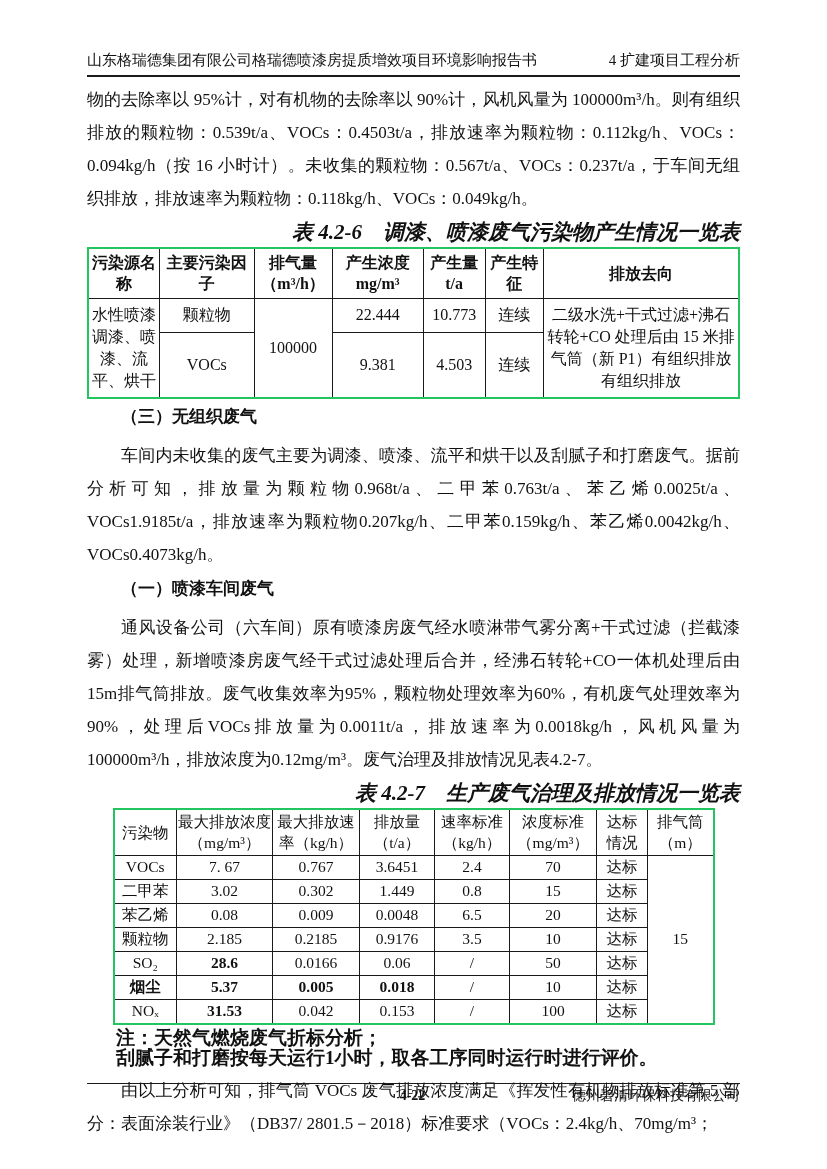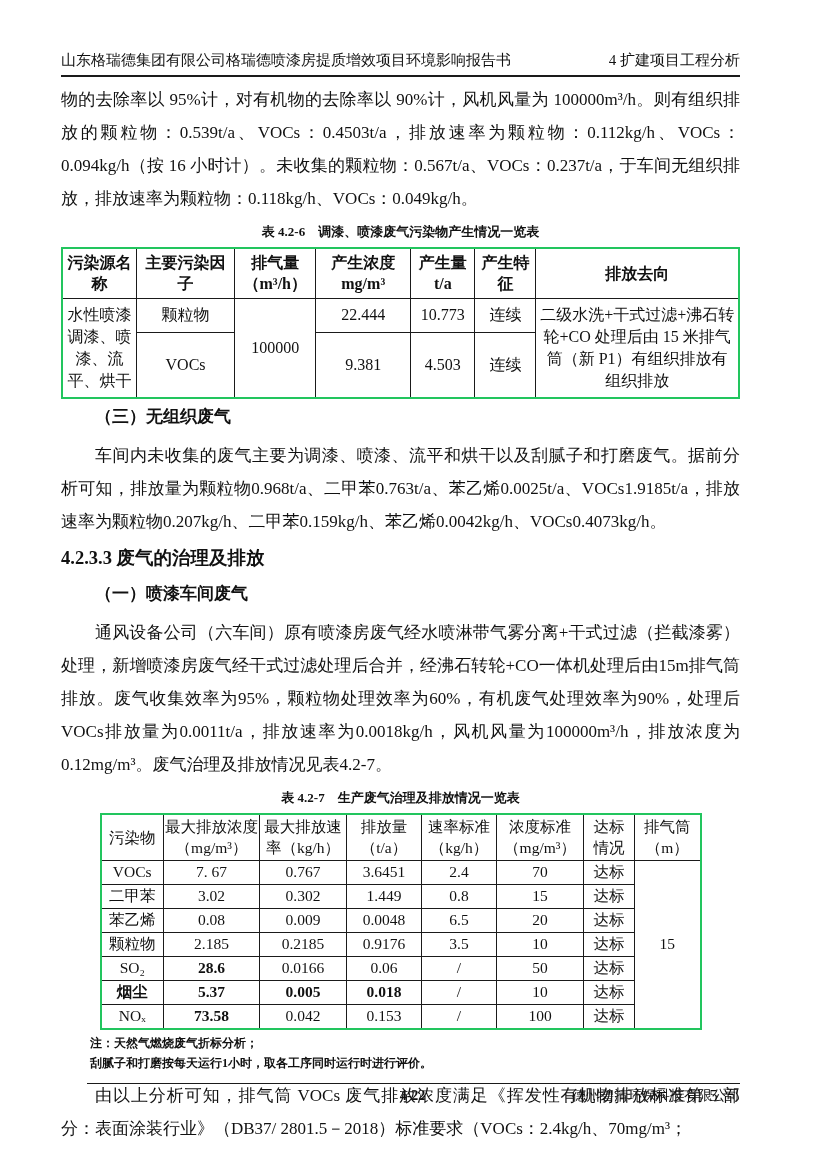--- a/index.html
+++ b/index.html
@@ -6,21 +6,21 @@
   html, body { background: #ffffff; }
   body {
     width: 827px; height: 1169px;
     font-family: "Liberation Serif", "DejaVu Serif", serif;
     color: #111;
     position: relative;
     overflow: hidden;
   }
   .page {
     width: 827px; height: 1169px;
-    padding: 50px 87px 0 61px;
+    padding: 50px 87px 0 87px;
     position: relative;
   }
   
   .doc-header {
     display: flex; justify-content: space-between; align-items: flex-end;
     font-size: 15px; line-height: 20px;
     border-bottom: 2.5px solid #1a1a1a;
     padding-bottom: 5px;
   }
   
@@ -32,22 +32,22 @@
   .para.indent { text-indent: 2em; }
   .h-sub {
     font-size: 17px; font-weight: bold; line-height: 32px;
     text-indent: 2em; margin-top: 2px;
   }
   .h-section {
     font-size: 18.5px; font-weight: bold; line-height: 36px;
     margin-top: 2px;
   }
   .tbl-caption {
-    text-align: center; font-weight: bold; font-size: 13px;
-    line-height: 24px; margin-top: 5px; margin-bottom: 3px;
+    text-align: right; font-weight: bold; font-size: 21px;
+    line-height: 24px; margin-top: 5px; margin-bottom: 3px; font-style: italic;
   }
   
   table {
     border-collapse: collapse;
     border: 2px solid #22c55e;
     table-layout: fixed;
   }
   td, th {
     border: 1px solid #1a1a1a;
     text-align: center; vertical-align: middle;
@@ -58,21 +58,21 @@
   .tbl1 th { font-weight: bold; font-size: 16px; line-height: 21px; height: 50px; padding: 2px; }
   .tbl1 td { font-size: 16px; line-height: 22px; padding: 2px 3px; }
   .tbl1 .row-a td { height: 34px; }
   .tbl1 .row-b td { height: 66px; }
   .tbl2 { width: 602px; margin: 0 auto; }
   .tbl2 th { font-size: 15.5px; line-height: 21px; height: 46px; padding: 1px; }
   .tbl2 td { font-size: 15.5px; height: 24px; padding: 1px 2px; }
   .b { font-weight: bold; }
   .notes {
     margin-left: 29px; margin-top: 3px;
-    font-size: 12px; font-weight: bold; line-height: 20px;
+    font-size: 19px; font-weight: bold; line-height: 20px;
   }
   
   .doc-footer {
     position: absolute;
     left: 87px; right: 87px; top: 1083px;
     border-top: 1.5px solid #1a1a1a;
     font-size: 14px; line-height: 20px;
     padding-top: 2px;
   }
   .doc-footer .page-num {
@@ -132,21 +132,20 @@
       <td>4.503</td>
       <td>连续</td>
     </tr>
   </tbody>
     </table>
 
   <div class="h-sub">（三）无组织废气</div>
 
   <p class="para indent">车间内未收集的废气主要为调漆、喷漆、流平和烘干以及刮腻子和打磨废气。据前分析可知，排放量为颗粒物0.968t/a、二甲苯0.763t/a、苯乙烯0.0025t/a、VOCs1.9185t/a，排放速率为颗粒物0.207kg/h、二甲苯0.159kg/h、苯乙烯0.0042kg/h、VOCs0.4073kg/h。</p>
 
-  <div class="h-section">4.2.3.3 废气的治理及排放</div>
 
   <div class="h-sub">（一）喷漆车间废气</div>
 
   <p class="para indent">通风设备公司（六车间）原有喷漆房废气经水喷淋带气雾分离+干式过滤（拦截漆雾）处理，新增喷漆房废气经干式过滤处理后合并，经沸石转轮+CO一体机处理后由15m排气筒排放。废气收集效率为95%，颗粒物处理效率为60%，有机废气处理效率为90%，处理后VOCs排放量为0.0011t/a，排放速率为0.0018kg/h，风机风量为100000m³/h，排放浓度为0.12mg/m³。废气治理及排放情况见表4.2-7。</p>
 
   <div class="tbl-caption">表 4.2-7　生产废气治理及排放情况一览表</div>
 
   <table class="tbl2">
     <colgroup>
       <col style="width:10.5%">
@@ -224,21 +223,21 @@
       <td class="b">烟尘</td>
       <td class="b">5.37</td>
       <td class="b">0.005</td>
       <td class="b">0.018</td>
       <td>/</td>
       <td>10</td>
       <td>达标</td>
     </tr>
     <tr>
       <td>NOₓ</td>
-      <td class="b">73.58</td>
+      <td class="b">31.53</td>
       <td>0.042</td>
       <td>0.153</td>
       <td>/</td>
       <td>100</td>
       <td>达标</td>
     </tr>
   </tbody>
     </table>
 
   <div class="notes">

